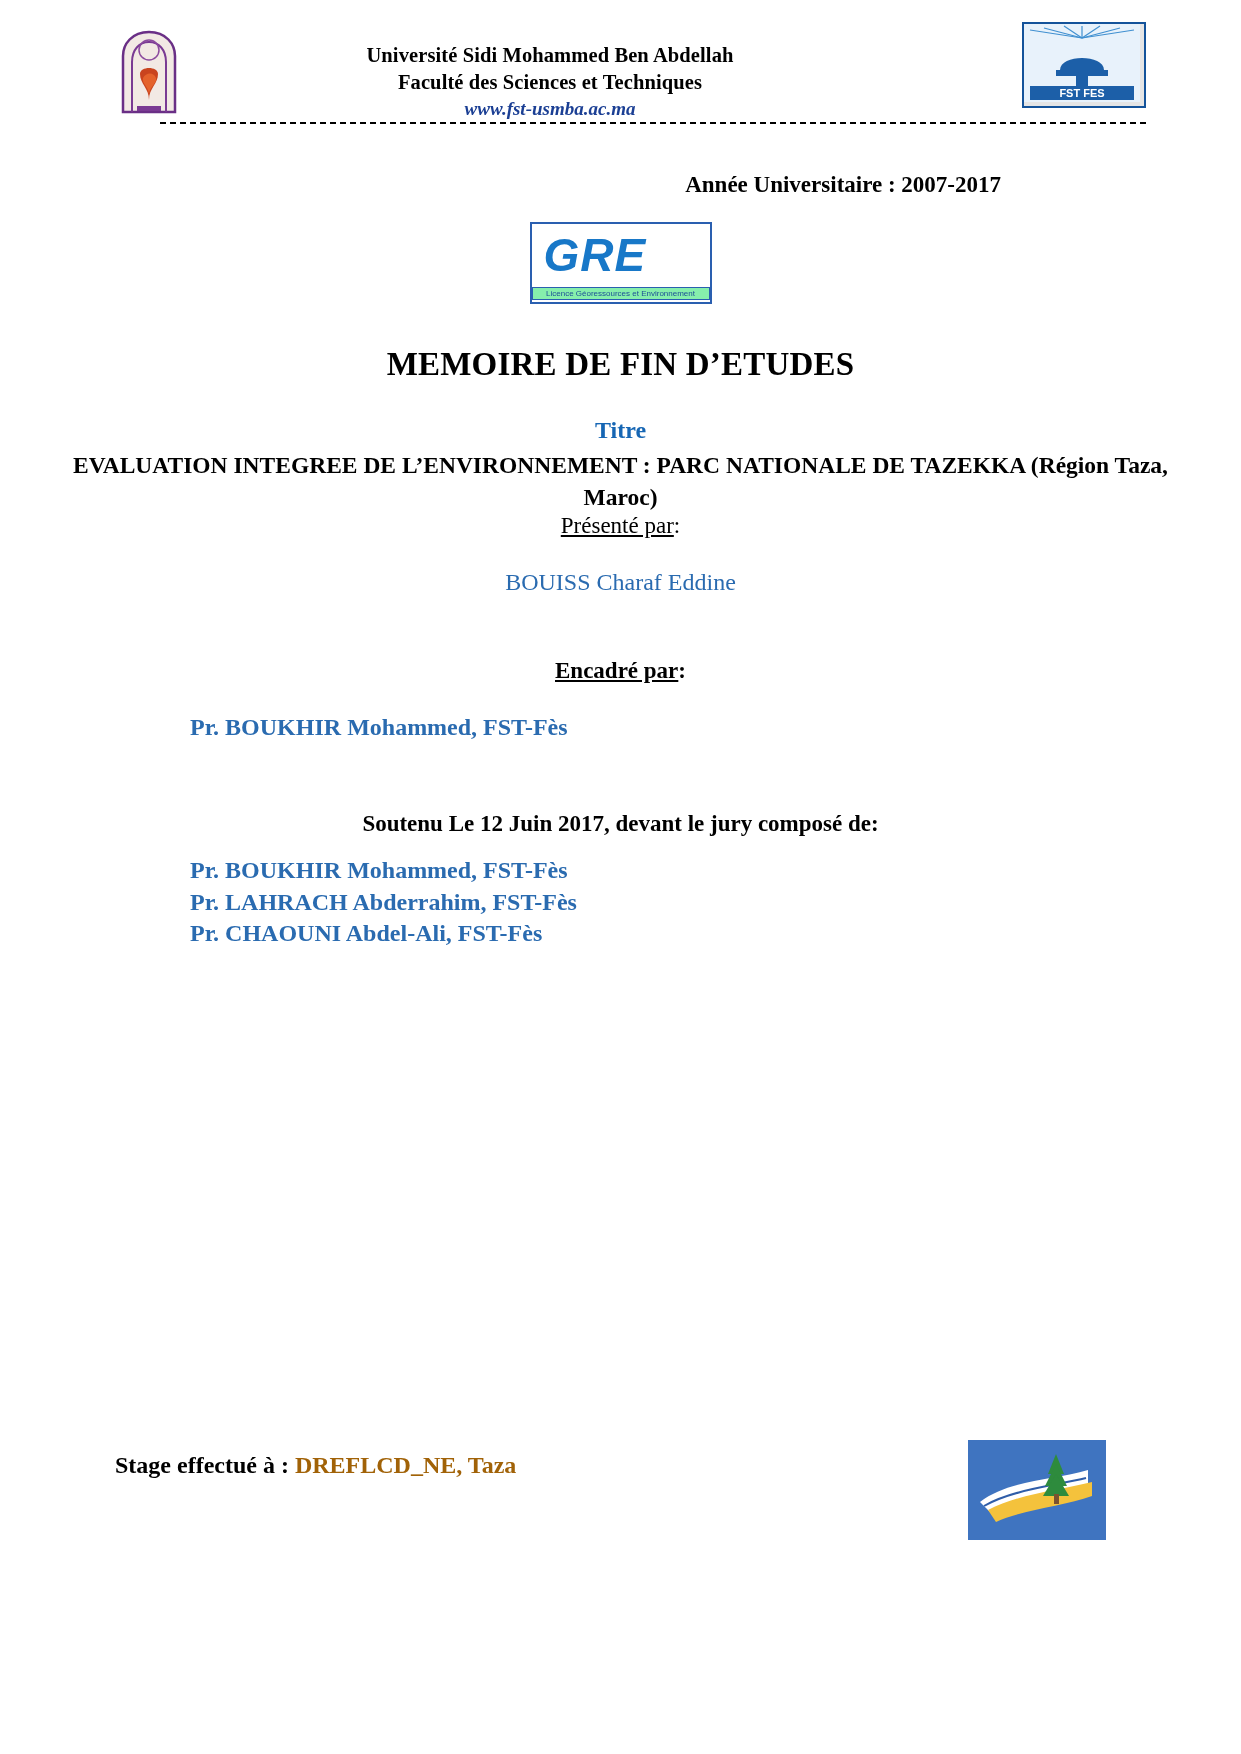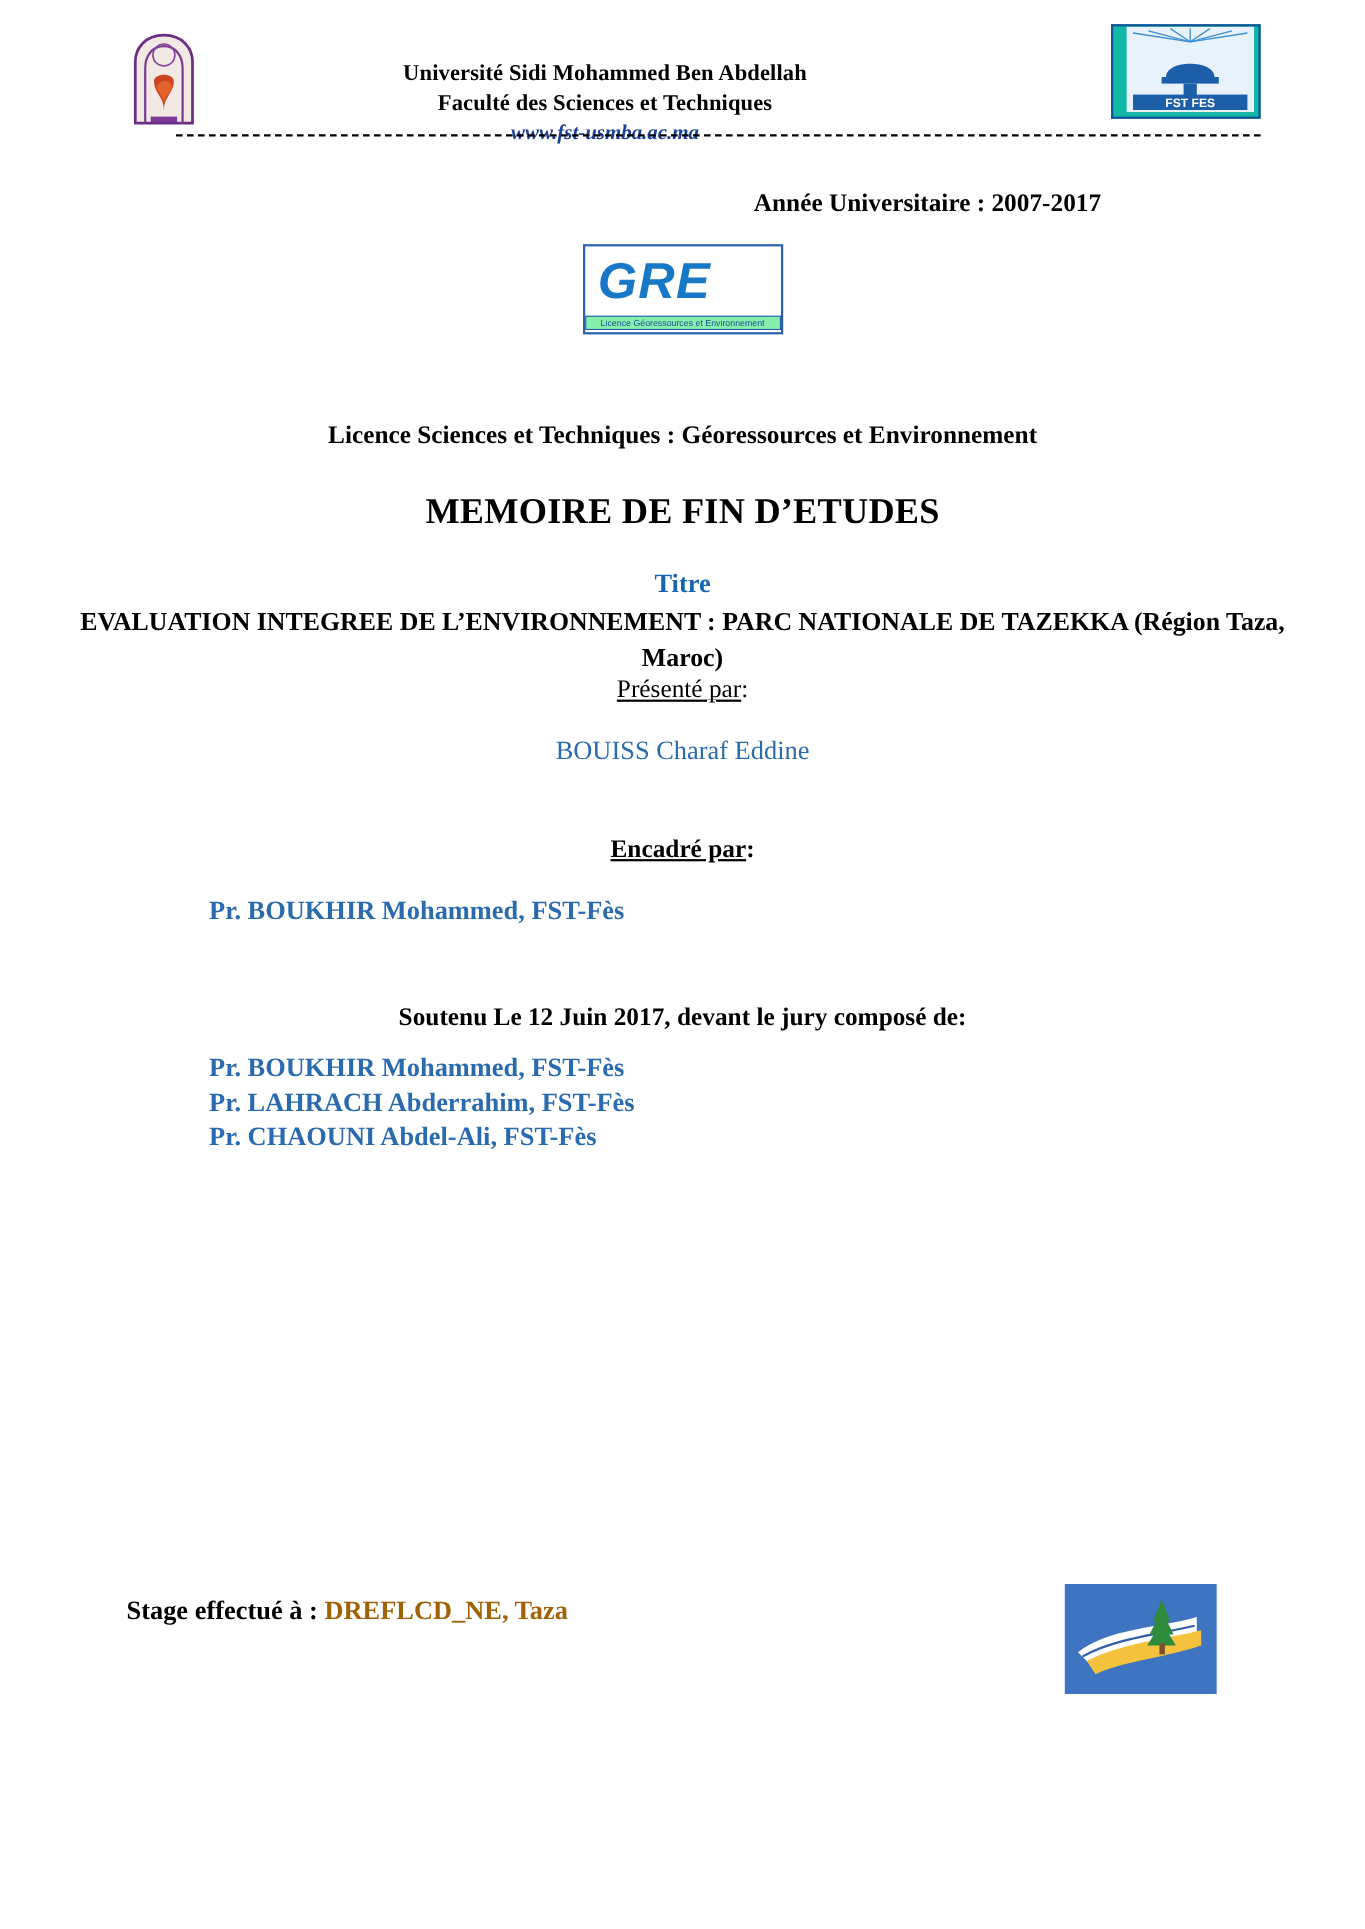--- a/index.html
+++ b/index.html
@@ -32,21 +32,21 @@
   .univ-logo {
     position: absolute;
     left: 0;
     top: 28px;
     width: 78px;
     height: 92px;
   }
   .header-text {
     position: absolute;
     left: 110px;
-    top: 54px;
+    top: 42px;
     width: 660px;
     text-align: center;
     line-height: 1.30;
   }
   .header-text .line1,
   .header-text .line2 {
     font-weight: bold;
     font-size: 20.5px;
     letter-spacing: 0.1px;
   }
@@ -57,23 +57,22 @@
     color: #1b3f94;
     margin-top: 2px;
   }
   .fst-logo {
     position: absolute;
     right: 0;
     top: 22px;
     width: 120px;
     height: 82px;
     border: 2px solid #14539a;
-    background: #14b8a6;
+    background: #e5e5e5;
     overflow: hidden;
-    padding-left: 12px;
   }
   .dashrule {
     position: absolute;
     left: 50px;
     right: 0;
     top: 122px;
     height: 2px;
     border-top: 2px dashed #000;
     font-size: 0;
   }
@@ -269,21 +268,20 @@
 
   <div class="year-row">Année Universitaire : 2007-2017</div>
 
   <div class="gre-wrap">
     <div class="gre-logo">
       <div class="gre-text">GRE</div>
       <div class="gre-sub">Licence Géoressources et Environnement</div>
     </div>
   </div>
 
-  <div class="licence-line">Licence Sciences et Techniques : Géoressources et Environnement</div>
 
   <div class="memoire">MEMOIRE DE FIN D’ETUDES</div>
 
   <div class="titre-label">Titre</div>
   <div class="titre-text">EVALUATION INTEGREE DE L’ENVIRONNEMENT : PARC NATIONALE DE TAZEKKA (Région Taza, Maroc)</div>
 
   <div class="presente">
     <u>Présenté par</u><span>:</span>
   </div>
   <div class="author">BOUISS Charaf Eddine</div>

